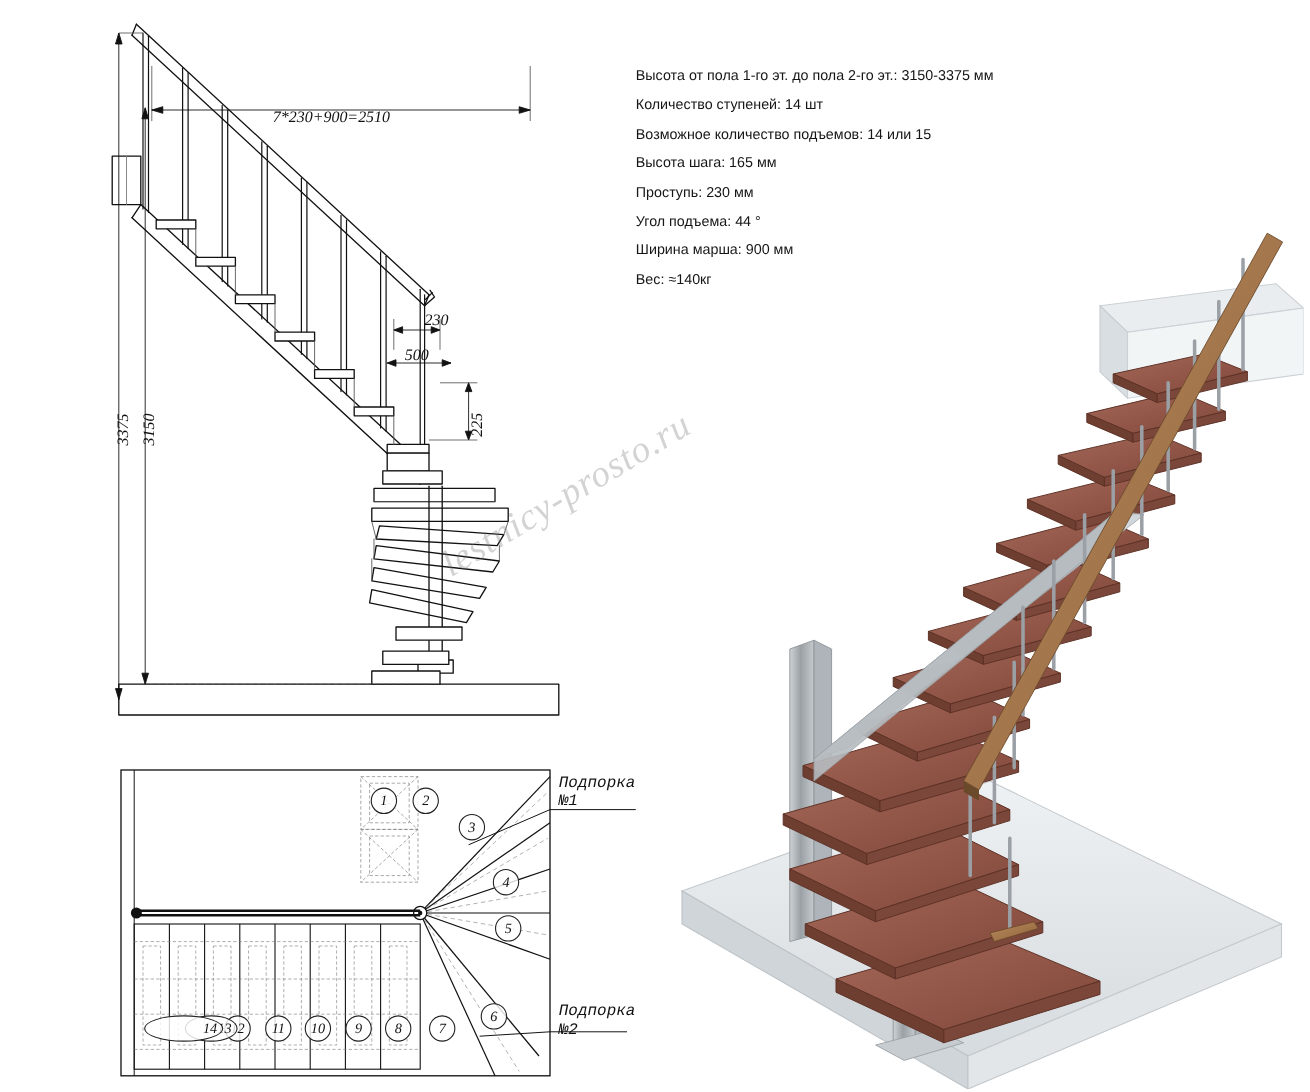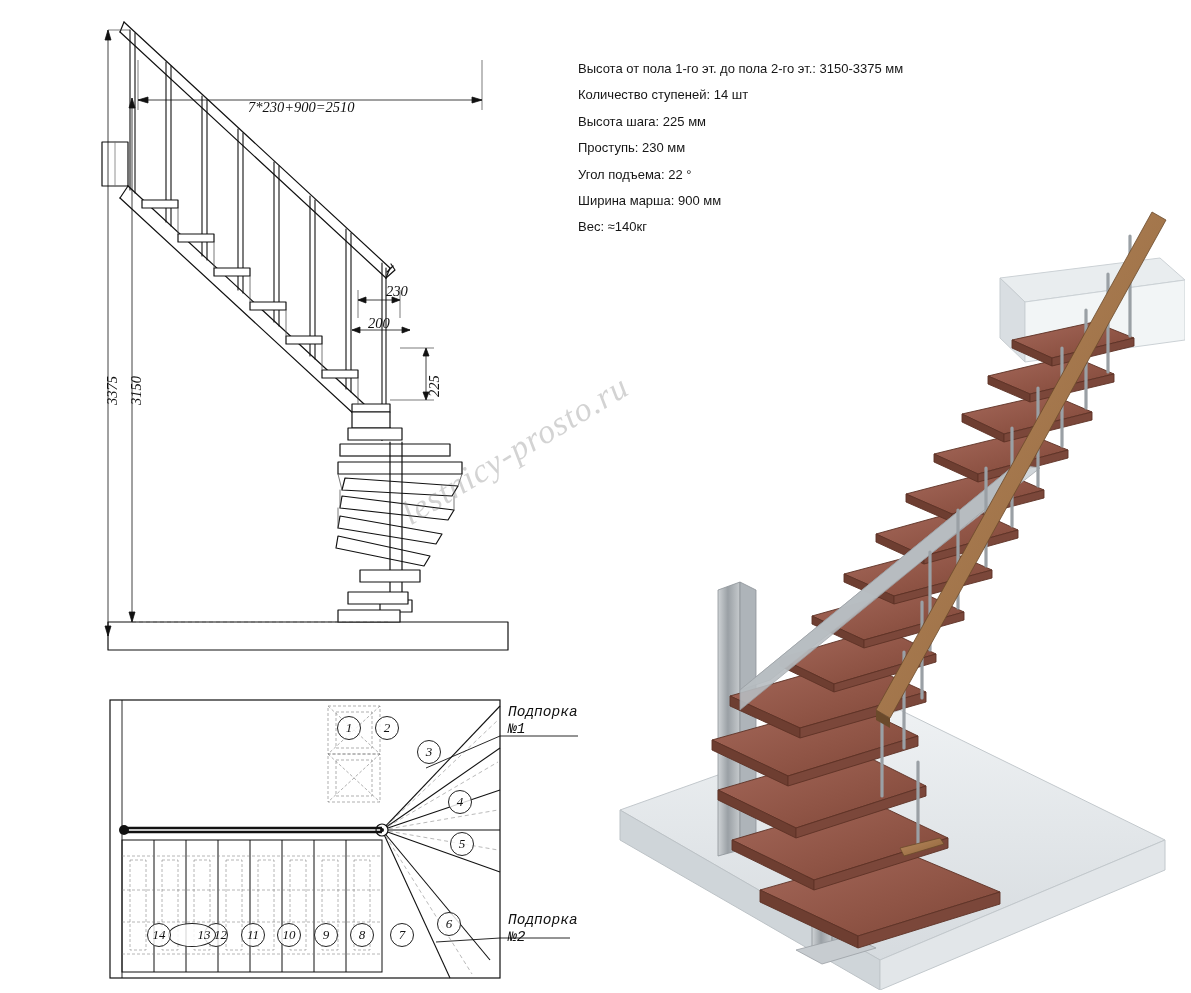--- a/index.html
+++ b/index.html
@@ -109,23 +109,24 @@
   }
 </style>
 </head>
 <body>
 
 <div class="page">
 
   <div id="spec-list">
     <div class="spec-line">Высота от пола 1-го эт. до пола 2-го эт.: 3150-3375 мм</div>
     <div class="spec-line">Количество ступеней: 14 шт</div>
-    <div class="spec-line">Высота шага: 225 мм</div>
+    <div class="spec-line">Возможное количество подъемов: 14 или 15</div>
+    <div class="spec-line">Высота шага: 165 мм</div>
     <div class="spec-line">Проступь: 230 мм</div>
-    <div class="spec-line">Угол подъема: 22 °</div>
+    <div class="spec-line">Угол подъема: 44 °</div>
     <div class="spec-line">Ширина марша: 900 мм</div>
     <div class="spec-line">Вес: ≈140кг</div>
   </div>
 
   <div id="elevation-drawing">
     <svg width="470" height="670" viewBox="0 0 470 670" xmlns="http://www.w3.org/2000/svg">
       <g fill="none" stroke="#111" stroke-width="1.2" stroke-linejoin="round" stroke-linecap="round">
 
         <rect x="18" y="622" width="400" height="28" fill="#ffffff" stroke="#111" stroke-width="1.2"></rect>
 
@@ -245,21 +246,21 @@
         <path d="M42 98 L42 622"></path>
         <path d="M42 98 L39 108 L45 108 Z" fill="#111"></path>
         <path d="M42 622 L39 612 L45 612 Z" fill="#111"></path>
         <path d="M42 622 L300 622" stroke="#444" stroke-width="0.5" stroke-dasharray="4 3"></path>
       </g>
     </svg>
 
     
     <div class="dim-label" style="left:158px; top:78px;margin-top:21px;">7*230+900=2510</div>
     <div class="dim-label" style="left:296px; top:283px;">230</div>
-    <div class="dim-label" style="left:278px; top:315px;">200</div>
+    <div class="dim-label" style="left:278px; top:315px;">500</div>
     <div class="dim-label vertical" style="left:336px; top:397px;">225</div>
     <div class="dim-label vertical" style="left:14px; top:405px;">3375</div>
     <div class="dim-label vertical" style="left:38px; top:405px;">3150</div>
   </div>
 
   <div id="plan-drawing">
     <svg width="480" height="300" viewBox="0 0 480 300" xmlns="http://www.w3.org/2000/svg">
 
       <rect x="10" y="10" width="390" height="278" fill="#ffffff" stroke="#111" stroke-width="1.2"></rect>
       <line x1="22" y1="10" x2="22" y2="288" stroke="#111" stroke-width="0.9"></line>
@@ -337,23 +338,23 @@
     <div class="step-num" style="left:275px; top:26px;">2</div>
     <div class="step-num" style="left:317px; top:50px;">3</div>
     <div class="step-num" style="left:348px; top:100px;">4</div>
     <div class="step-num" style="left:350px; top:142px;">5</div>
     <div class="step-num" style="left:337px; top:222px;">6</div>
     <div class="step-num" style="left:290px; top:233px;">7</div>
     <div class="step-num" style="left:250px; top:233px;">8</div>
     <div class="step-num" style="left:214px; top:233px;">9</div>
     <div class="step-num" style="left:177px; top:233px;">10</div>
     <div class="step-num" style="left:141px; top:233px;">11</div>
-    <div class="step-num" style="left:104px; top:233px;text-align:right;">12</div>
+    <div class="step-num" style="left:104px; top:233px;">12</div>
     <div class="step-num" style="left:68px;  top:233px;padding-left:24px;">13</div>
-    <div class="step-num" style="left:47px;  top:233px;">14</div>
+    <div class="step-num" style="left:31px;  top:233px;padding-left:48px;">14</div>
 
     
     <div class="callout-label" style="left:408px; top:14px;">Подпорка
 №1</div>
     <div class="callout-label" style="left:408px; top:222px;">Подпорка
 №2</div>
   </div>
 
   <div id="render-3d">
     <svg width="585" height="840" viewBox="0 0 585 840" xmlns="http://www.w3.org/2000/svg">

